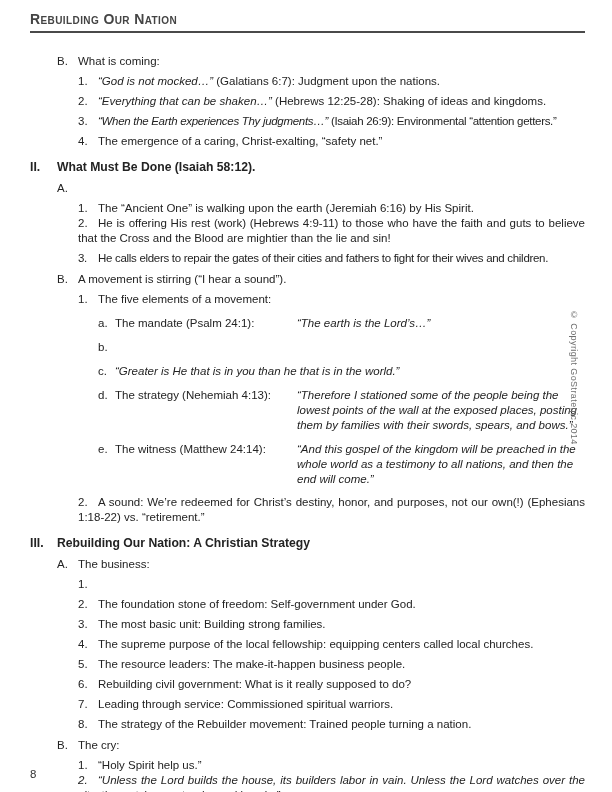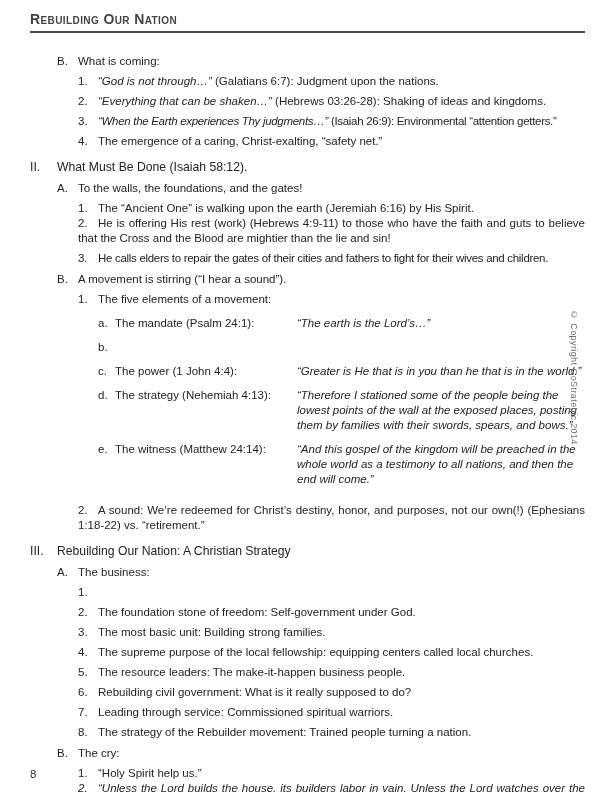--- a/index.html
+++ b/index.html
@@ -27,21 +27,21 @@
     font-weight:700;
     font-size:14px;
     letter-spacing:0.4px;
     color:#444444;
   }
 
   
   .row { display:flex; align-items:flex-start; }
   .lbl { flex:0 0 auto; }
 
-  .lvl-roman { margin-top:11px; font-weight:400; font-size:12.2px; line-height:15px; }
+  .lvl-roman { margin-top:11px; font-weight:700; font-size:12.2px; line-height:15px; }
   .lvl-roman .lbl { width:27px; }
 
   .lvl-letter { margin-left:27px; margin-top:6px; }
   .lvl-letter .lbl { width:21px; }
 
   .lvl-num { margin-left:48px; margin-top:5px; }
   .lvl-num .lbl { width:20px; }
 
   
   .npar { margin-left:48px; text-align:justify; }
@@ -78,45 +78,44 @@
       <span class="hdr-title">Rebuilding Our Nation</span>
     </div>
 
     <div>
       <div class="row lvl-letter" style="margin-top:0">
         <span class="lbl">B.</span>
         <span>What is coming:</span>
       </div>
       <div class="row lvl-num">
         <span class="lbl">1.</span>
-        <span><span class="it">“God is not through…”</span><span> (Galatians 6:7): Judgment upon the nations.</span></span>
+        <span><span class="it">“God is not mocked…”</span><span> (Galatians 6:7): Judgment upon the nations.</span></span>
       </div>
       <div class="row lvl-num">
         <span class="lbl">2.</span>
-        <span><span class="it">“Everything that can be shaken…”</span><span> (Hebrews 03:26-28): Shaking of ideas and kingdoms.</span></span>
+        <span><span class="it">“Everything that can be shaken…”</span><span> (Hebrews 12:25-28): Shaking of ideas and kingdoms.</span></span>
       </div>
       <div class="row lvl-num">
         <span class="lbl">3.</span>
         <span class="tight"><span class="it">“When the Earth experiences Thy judgments…”</span><span> (Isaiah 26:9): Environmental “attention getters.”</span></span>
       </div>
       <div class="row lvl-num">
         <span class="lbl">4.</span>
         <span>The emergence of a caring, Christ-exalting, “safety net.”</span>
       </div>
     </div>
 
     <div>
       <div class="row lvl-roman">
         <span class="lbl">II.</span>
         <span>What Must Be Done (Isaiah 58:12).</span>
       </div>
 
       <div class="row lvl-letter">
         <span class="lbl">A.</span>
-        <span>To the walls, the foundations, and the gates!</span>
       </div>
       <div class="row lvl-num">
         <span class="lbl">1.</span>
         <span>The “Ancient One” is walking upon the earth (Jeremiah 6:16) by His Spirit.</span>
       </div>
       <div class="npar">
         <span class="num">2.</span><span>He is offering His rest (work) (Hebrews 4:9-11) to those who have the faith and guts to believe that the Cross and the Blood are mightier than the lie and sin!</span>
       </div>
       <div class="row lvl-num">
         <span class="lbl tight">3.</span>
@@ -135,35 +134,34 @@
       <div class="row lvl-alpha">
         <span class="lbl">a.</span>
         <span class="elem-name">The mandate (Psalm 24:1):</span>
         <span class="elem-quote">“The earth is the Lord’s…”</span>
       </div>
       <div class="row lvl-alpha">
         <span class="lbl">b.</span>
       </div>
       <div class="row lvl-alpha">
         <span class="lbl">c.</span>
-        <span class="elem-name">The power (1 John 4:4):</span>
         <span class="elem-quote">“Greater is He that is in you than he that is in the world.”</span>
       </div>
       <div class="row lvl-alpha">
         <span class="lbl">d.</span>
         <span class="elem-name">The strategy (Nehemiah 4:13):</span>
         <span class="elem-quote">“Therefore I stationed some of the people being the lowest points of the wall at the exposed places, posting them by families with their swords, spears, and bows.”</span>
       </div>
       <div class="row lvl-alpha">
         <span class="lbl">e.</span>
         <span class="elem-name">The witness (Matthew 24:14):</span>
         <span class="elem-quote">“And this gospel of the kingdom will be preached in the whole world as a testimony to all nations, and then the end will come.”</span>
       </div>
 
-      <div class="npar" style="margin-top:16px">
+      <div class="npar" style="margin-top:8px">
         <span class="num">2.</span><span>A sound: We’re redeemed for Christ’s destiny, honor, and purposes, not our own(!) (Ephesians 1:18-22) vs. “retirement.”</span>
       </div>
     </div>
 
     <div>
       <div class="row lvl-roman">
         <span class="lbl">III.</span>
         <span>Rebuilding Our Nation: A Christian Strategy</span>
       </div>
 

